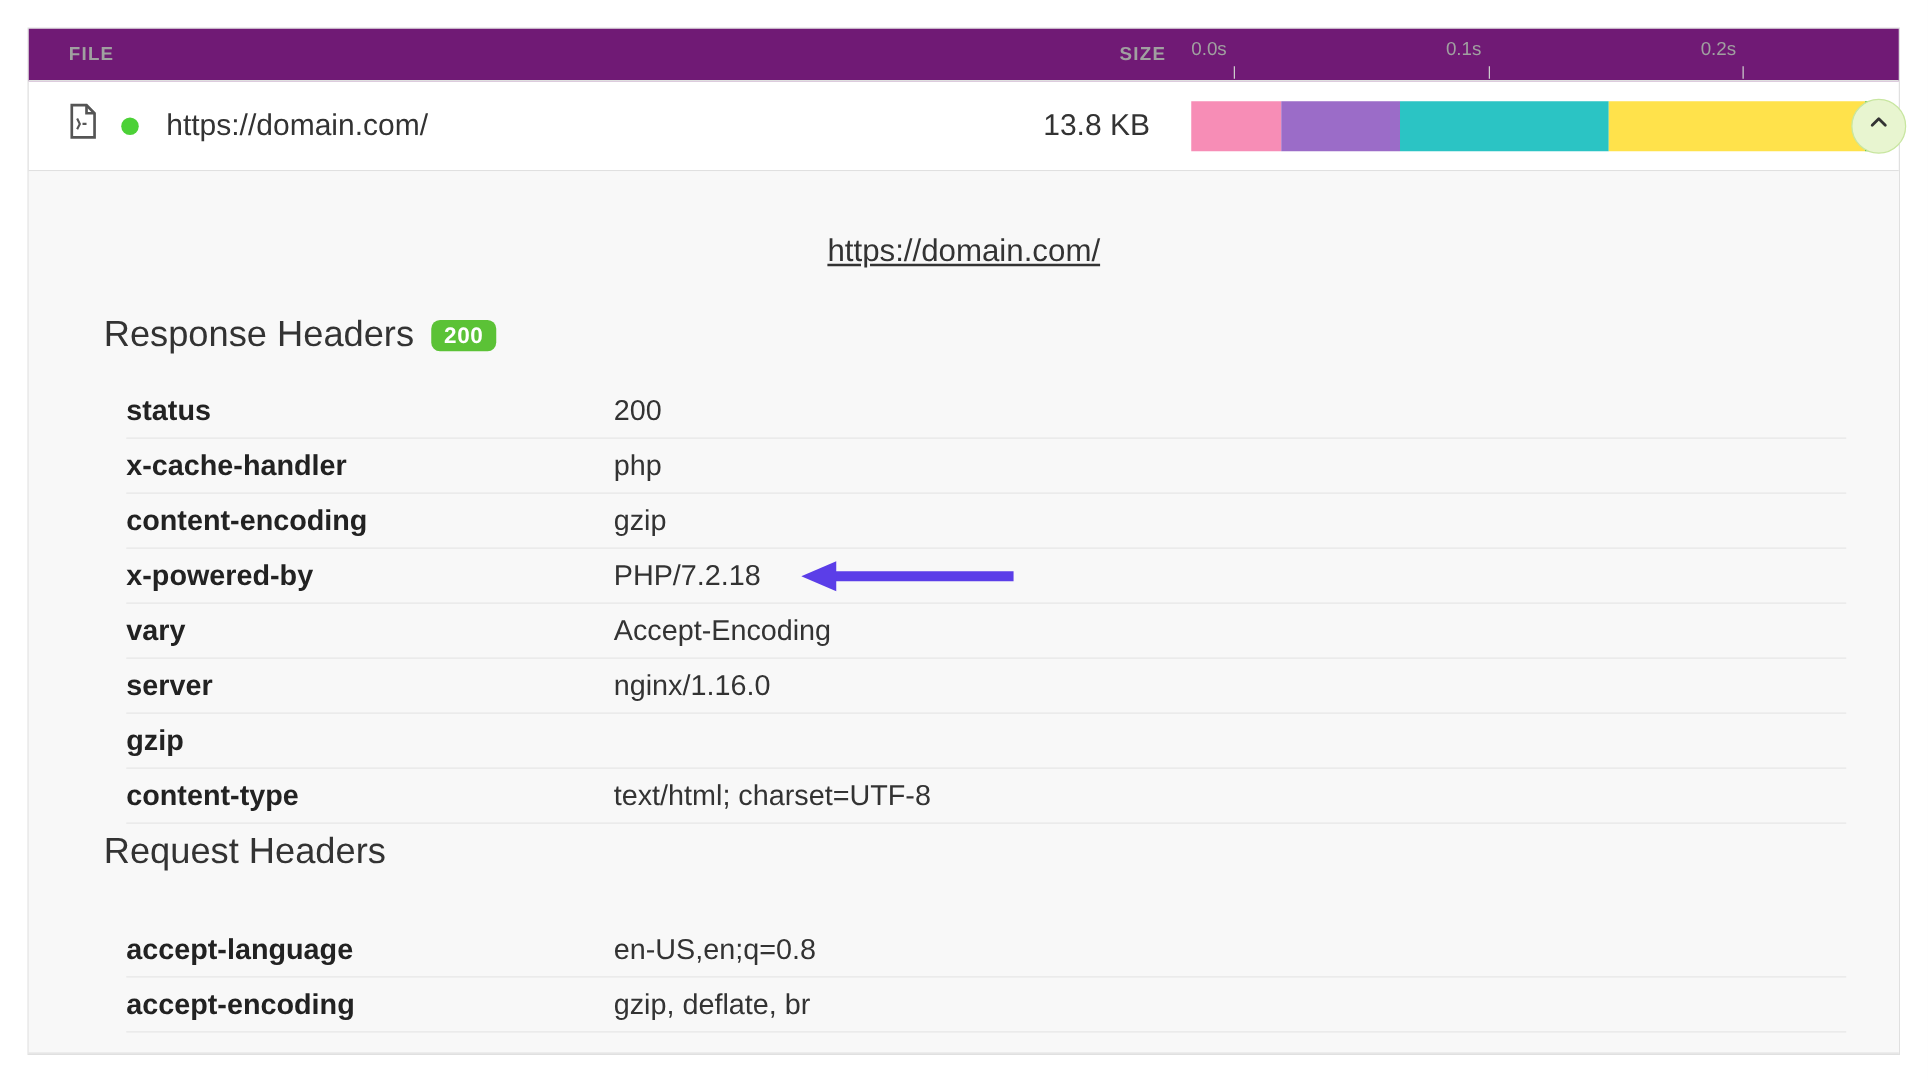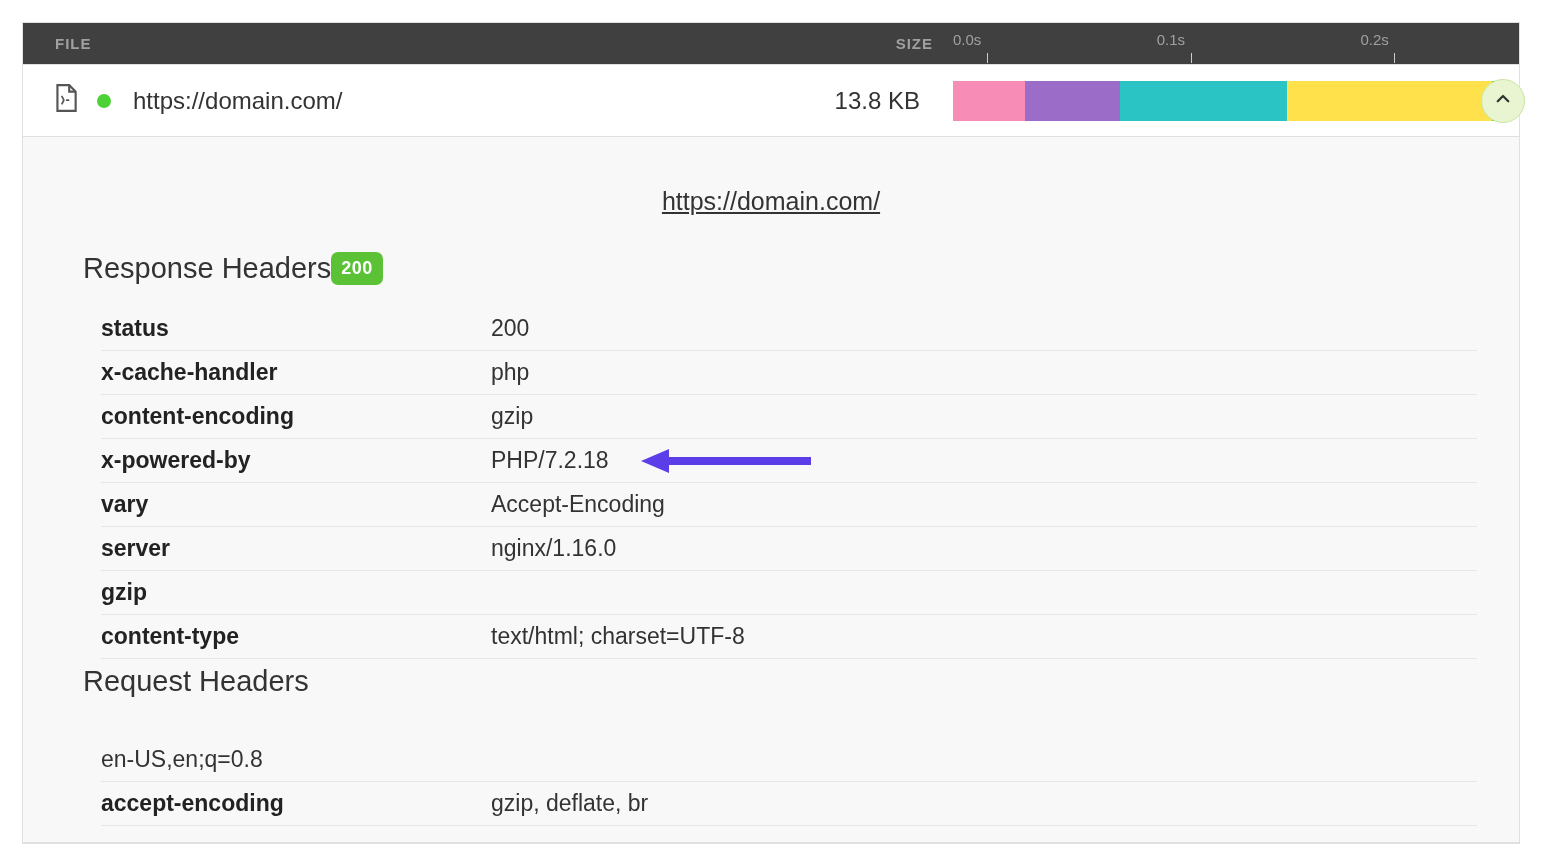--- a/index.html
+++ b/index.html
@@ -1,37 +1,37 @@
 <!DOCTYPE html>
 <html><head>
 <meta charset="utf-8">
 <style>
   * { box-sizing: border-box; margin: 0; padding: 0; }
   html, body { width: 1542px; height: 864px; background: #fff; font-family: -apple-system, BlinkMacSystemFont, "Segoe UI", Helvetica, Arial, sans-serif; color: #333; }
   .panel { margin: 22px; border: 1px solid #e0e0e0; background: #fff; }
-  .header-row { display: flex; align-items: center; height: 42px; background: #404040; border-bottom: 1px solid #e0e0e0; font-size: 15px; letter-spacing: 1px; color: #a0a0a0; font-weight: 600; }
+  .header-row { display: flex; align-items: center; height: 42px; background: #701a75; border-bottom: 1px solid #e0e0e0; font-size: 15px; letter-spacing: 1px; color: #a0a0a0; font-weight: 600; }
   .col-file { flex: 0 0 760px; padding-left: 32px; }
   .col-size { flex: 0 0 170px; text-align: right; padding-right: 20px; }
   .col-time { flex: 1; position: relative; }
   .ticks { position: relative; height: 42px; }
   .tick { position: absolute; top: 8px; font-size: 15px; color: #a0a0a0; letter-spacing: 0; font-weight: 400; }
   .tick-line { position: absolute; top: 30px; width: 1px; height: 10px; background: #ccc; }
   .entry-row { display: flex; align-items: center; height: 72px; border-bottom: 1px solid #e0e0e0; }
   .entry-file { flex: 0 0 760px; display: flex; align-items: center; padding-left: 30px; font-size: 24px; color: #333; }
   .doc-icon { width: 26px; height: 30px; margin-right: 18px; color: #555; }
   .status-dot { width: 14px; height: 14px; border-radius: 50%; background: #4cd137; margin-right: 22px; flex-shrink: 0; }
   .entry-size { flex: 0 0 170px; text-align: right; padding-right: 33px; font-size: 24px; color: #333; }
   .entry-bar { flex: 1; position: relative; height: 72px; display: flex; align-items: center; padding-right: 10px; }
   .bar-track { position: relative; flex: 1; height: 40px; display: flex; }
   .seg { height: 40px; }
   .collapse-btn { position: absolute; right: -6px; top: 50%; transform: translateY(-50%); width: 44px; height: 44px; border-radius: 50%; background: #e8f5d0; border: 1px solid #c8e6a0; display: flex; align-items: center; justify-content: center; cursor: pointer; }
   .collapse-btn svg { width: 18px; height: 18px; }
   .details { background: #f8f8f8; padding: 50px 60px 10px 60px; border-bottom: 1px solid #e0e0e0; }
   .detail-url { text-align: center; font-size: 25px; text-decoration: underline; margin-bottom: 36px; }
-  .section-title { font-size: 29px; color: #333; font-weight: 400; display: flex; gap: 0; margin-bottom: 22px; margin-top: 24px; }
+  .section-title { font-size: 29px; color: #333; font-weight: 400; display: flex; align-items: center; gap: 14px; margin-bottom: 22px; margin-top: 24px; }
   .badge { display: inline-flex; align-items: center; justify-content: center; background: #5bc236; color: #fff; font-weight: 700; font-size: 18px; padding: 2px 10px; border-radius: 7px; letter-spacing: 0.5px; }
   .headers-table { width: 100%; margin-left: 18px; margin-bottom: 6px; }
   .hrow { display: flex; border-bottom: 1px solid #e6e6e6; padding: 8px 0; font-size: 23px; align-items: center; }
   .hkey { flex: 0 0 390px; font-weight: 700; color: #222; }
   .hval { flex: 1; color: #333; position: relative; }
   .arrow-annot { position: absolute; left: 150px; top: 50%; transform: translateY(-50%); }
   .arrow-annot svg { display: block; }
   .req-title { font-size: 29px; color: #333; font-weight: 400; margin-bottom: 40px; margin-top: 2px; }
 </style>
 </head>
@@ -128,20 +128,21 @@
         </div>
         <div class="hrow">
           <div class="hkey">content-type</div>
           <div class="hval">text/html; charset=UTF-8</div>
         </div>
       </div>
 
     <div class="req-title">Request Headers</div>
     <div class="headers-table" id="req-headers">
         <div class="hrow">
+          <div class="hkey">accept-language</div>
           <div class="hval">en-US,en;q=0.8</div>
         </div>
         <div class="hrow">
           <div class="hkey">accept-encoding</div>
           <div class="hval">gzip, deflate, br</div>
         </div>
       </div>
   </div>
 
 </div>

